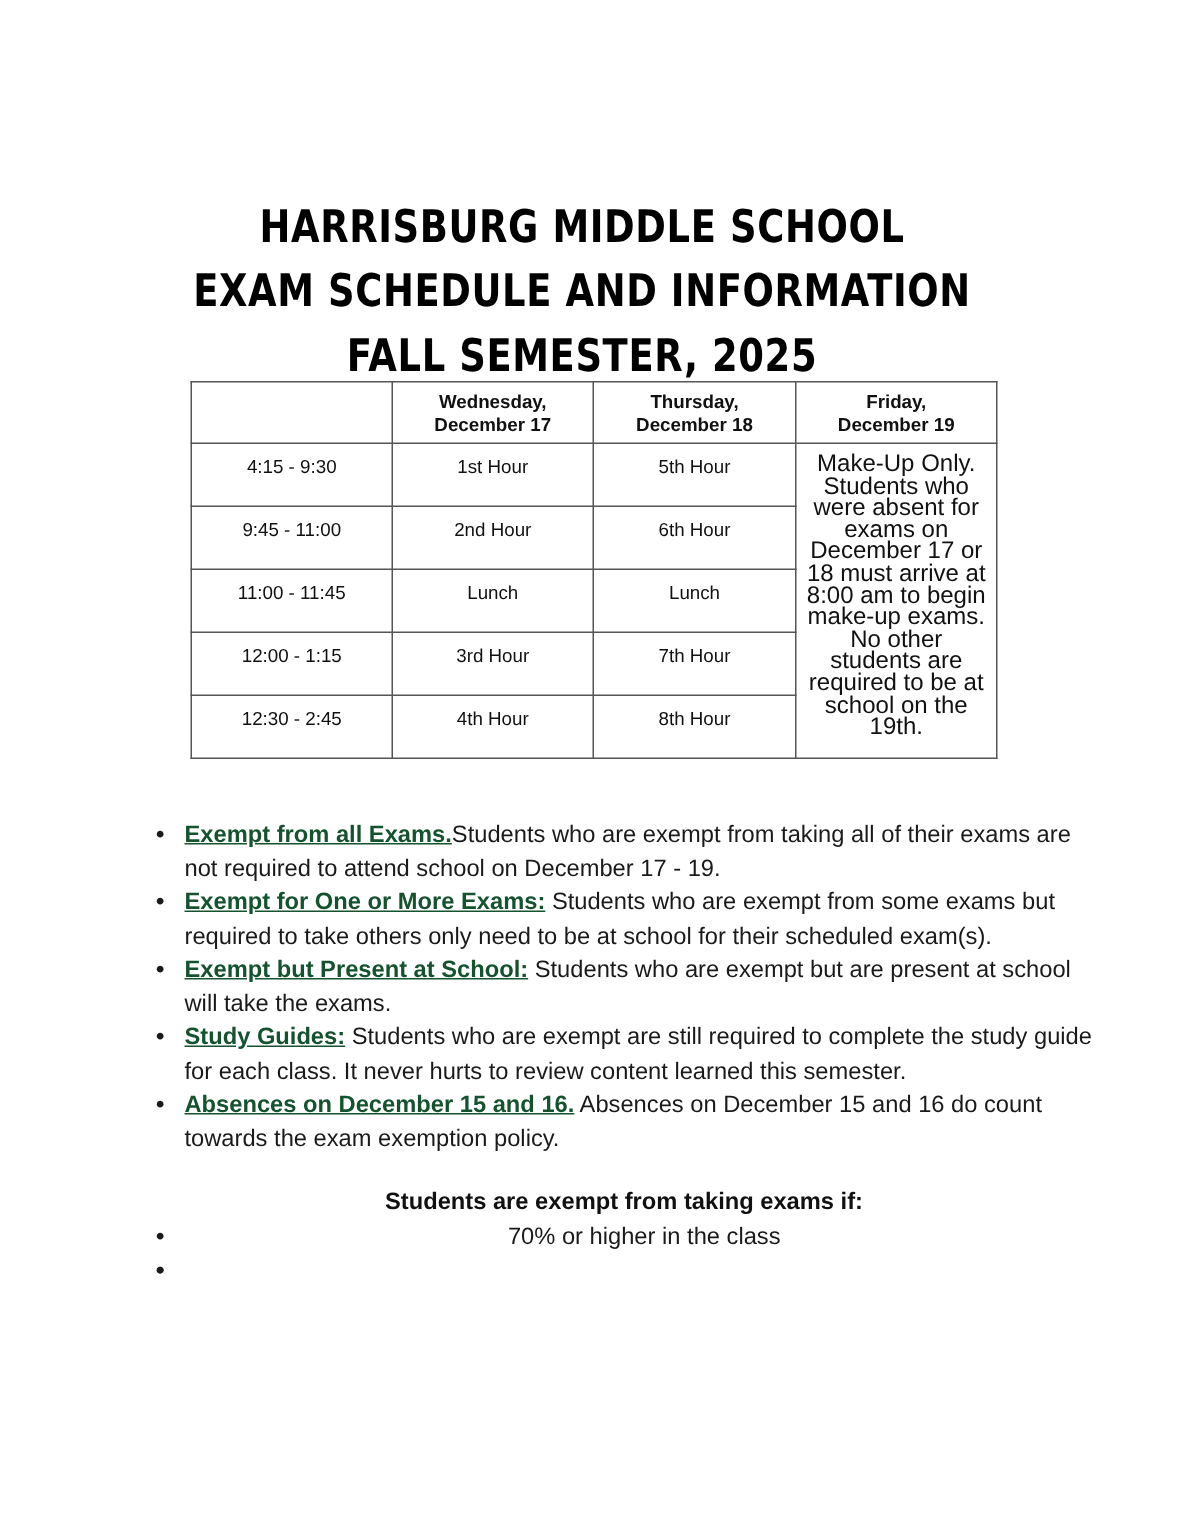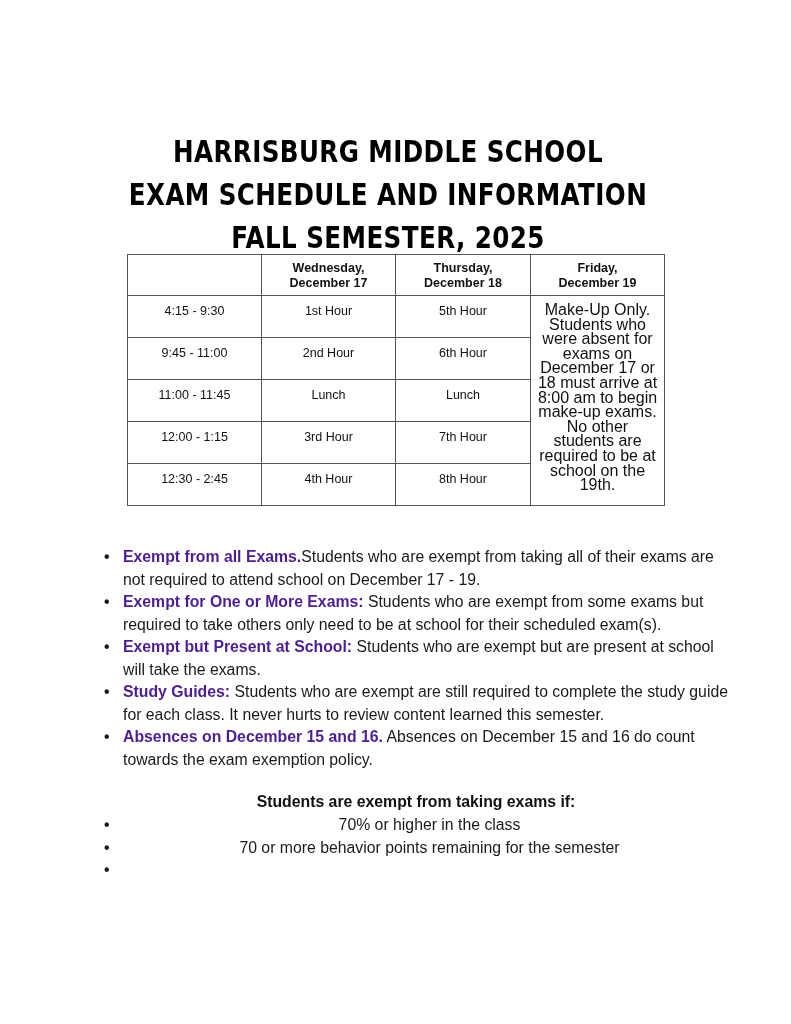--- a/index.html
+++ b/index.html
@@ -102,21 +102,21 @@
       position: relative;
       padding-left: 27px;
       margin: 0;
     }
     ul.bullets li .bullet {
       position: absolute;
       left: 8px;
       top: 0;
       font-weight: bold;
     }
-    ul.bullets li b { font-weight: bold; color: #4c1d95; }
+    ul.bullets li b { font-weight: bold; color: #14532d; text-decoration: underline; }
     .criteria {
       margin-top: 20px;
       text-align: center;
     }
     .criteria .section-heading {
       height: 23px;
     }
     ul.criteria-list li {
       font-size: 15.8px;
     }
@@ -202,20 +202,19 @@
 
   <div class="criteria">
     <div class="section-heading">Students are exempt from taking exams if:</div>
     <ul class="bullets criteria-list">
       <li>
         <span class="bullet">•</span>
         <span>70% or higher in the class</span>
       </li>
       <li>
         <span class="bullet">•</span>
-        <span>70 or more behavior points remaining for the semester</span>
       </li>
       <li>
         <span class="bullet">•</span>
       </li>
     </ul>
   </div>
 </div>
 
 </body></html>

